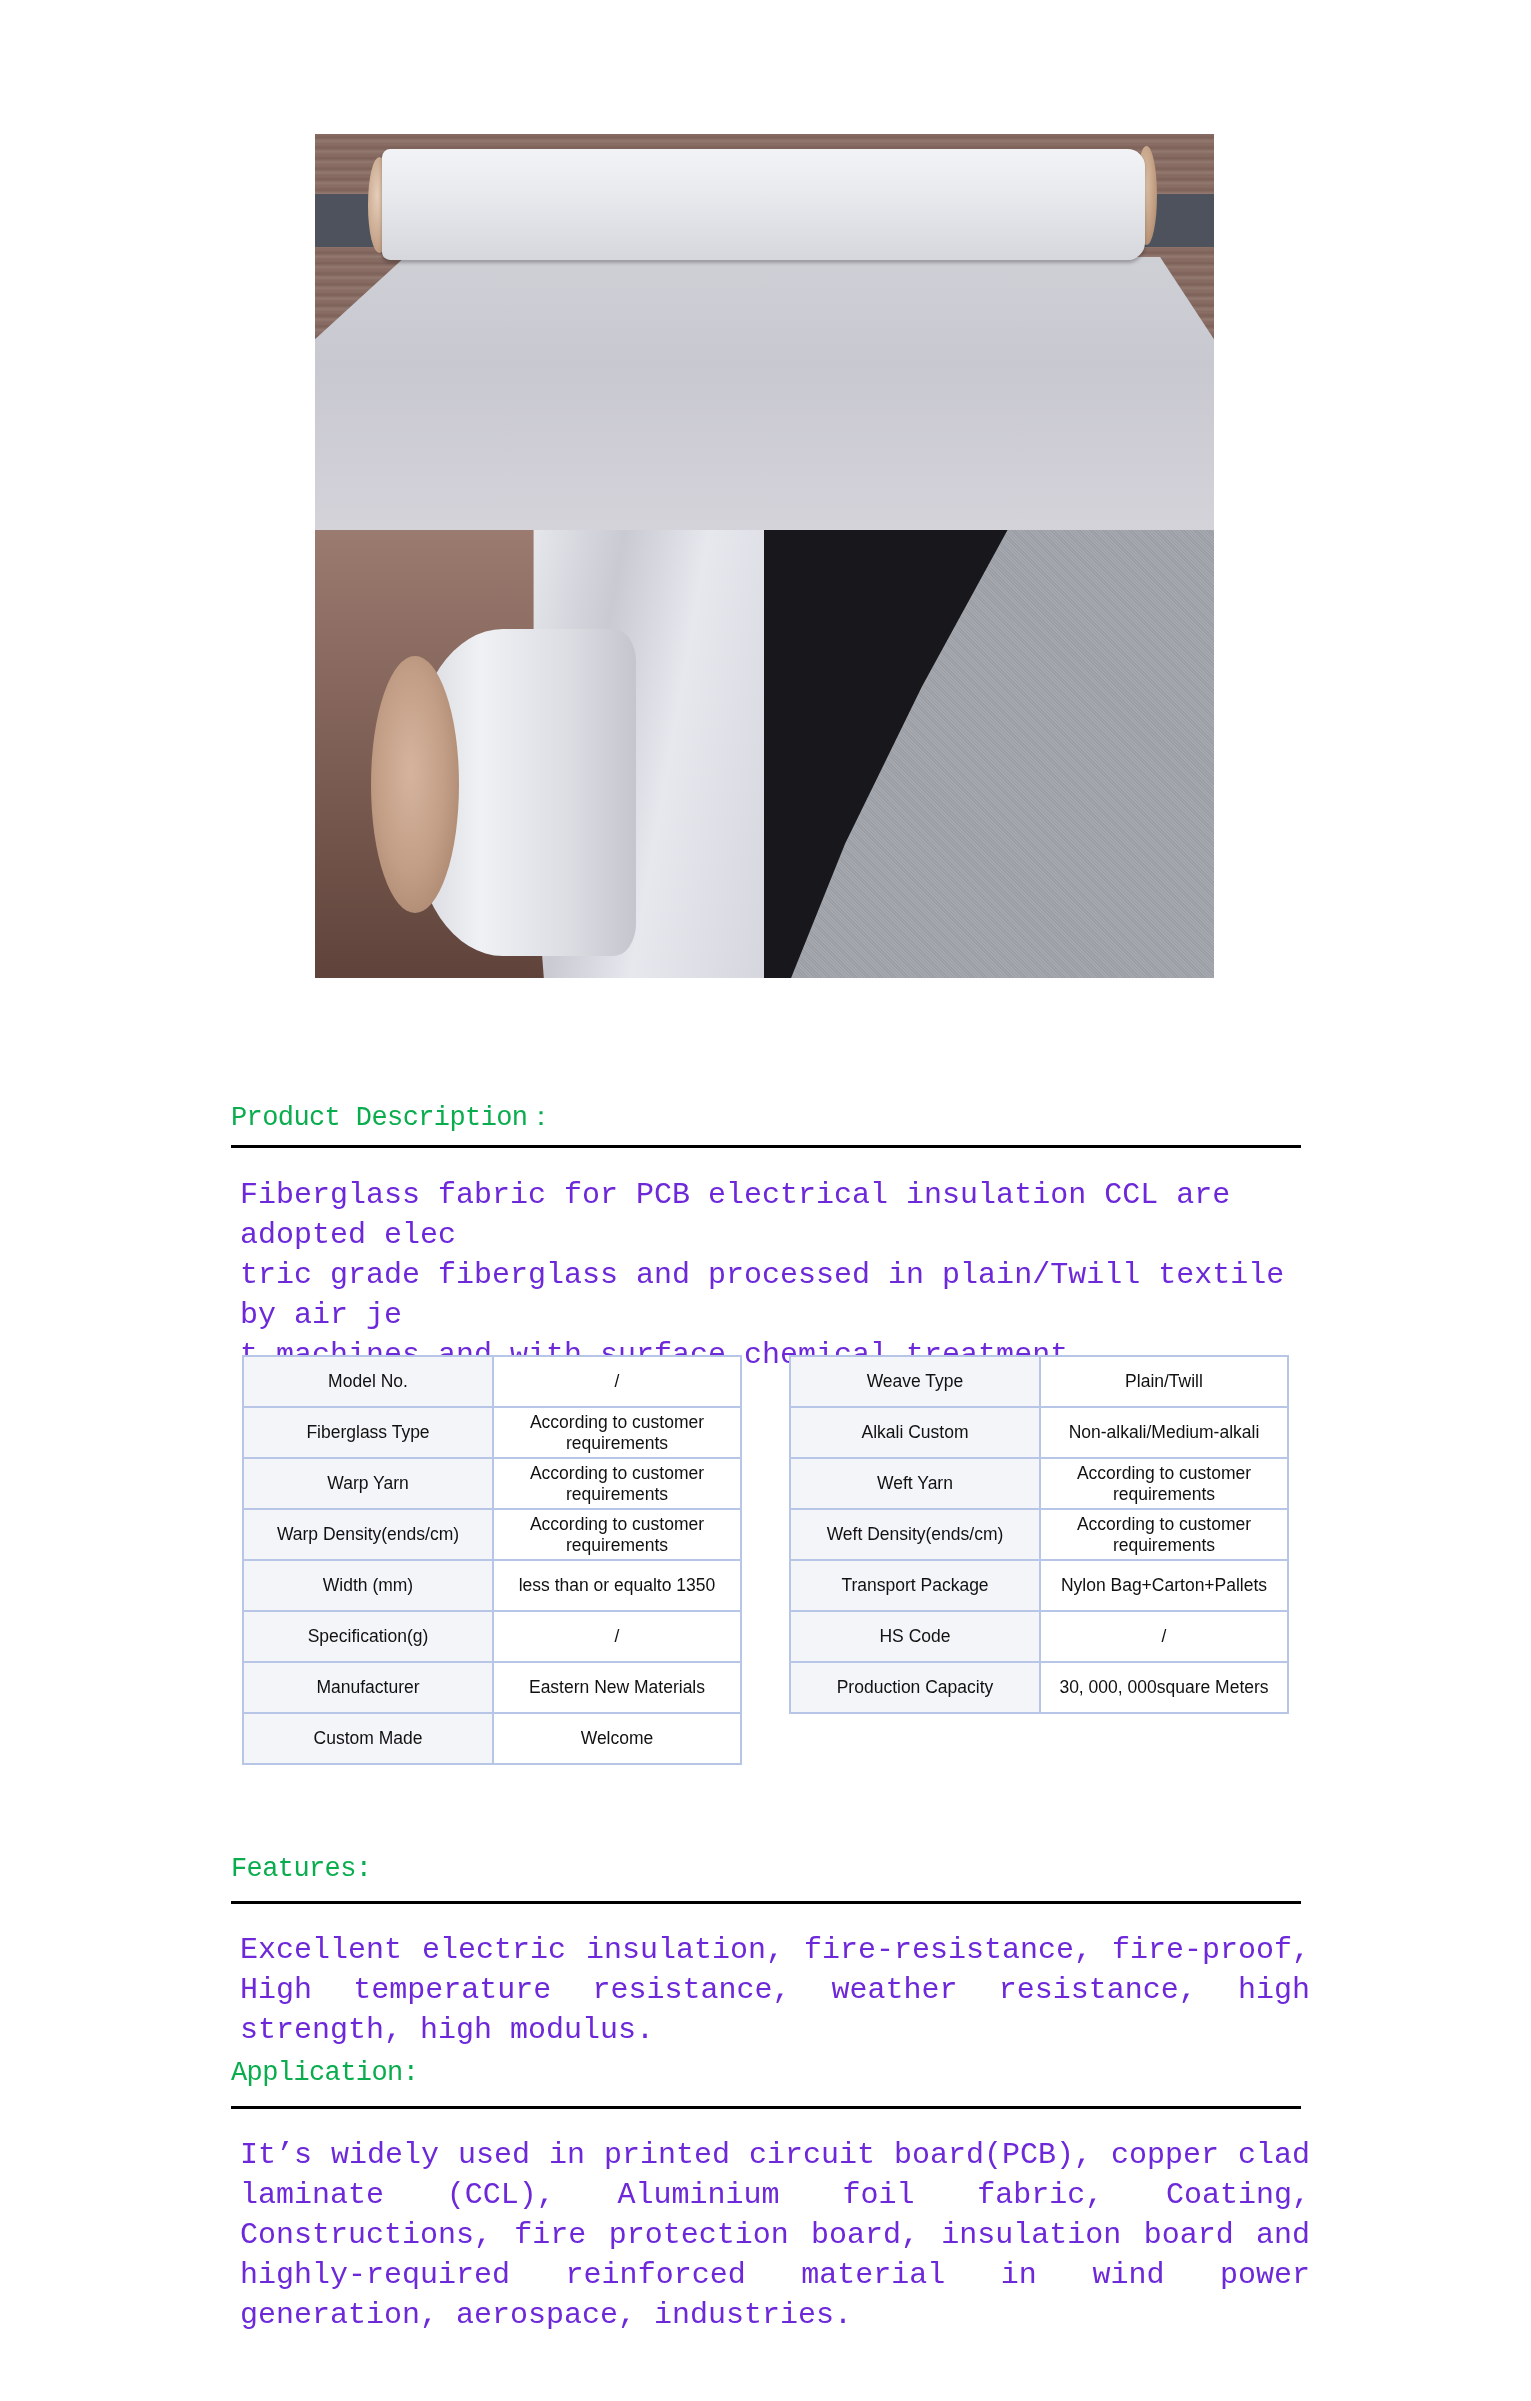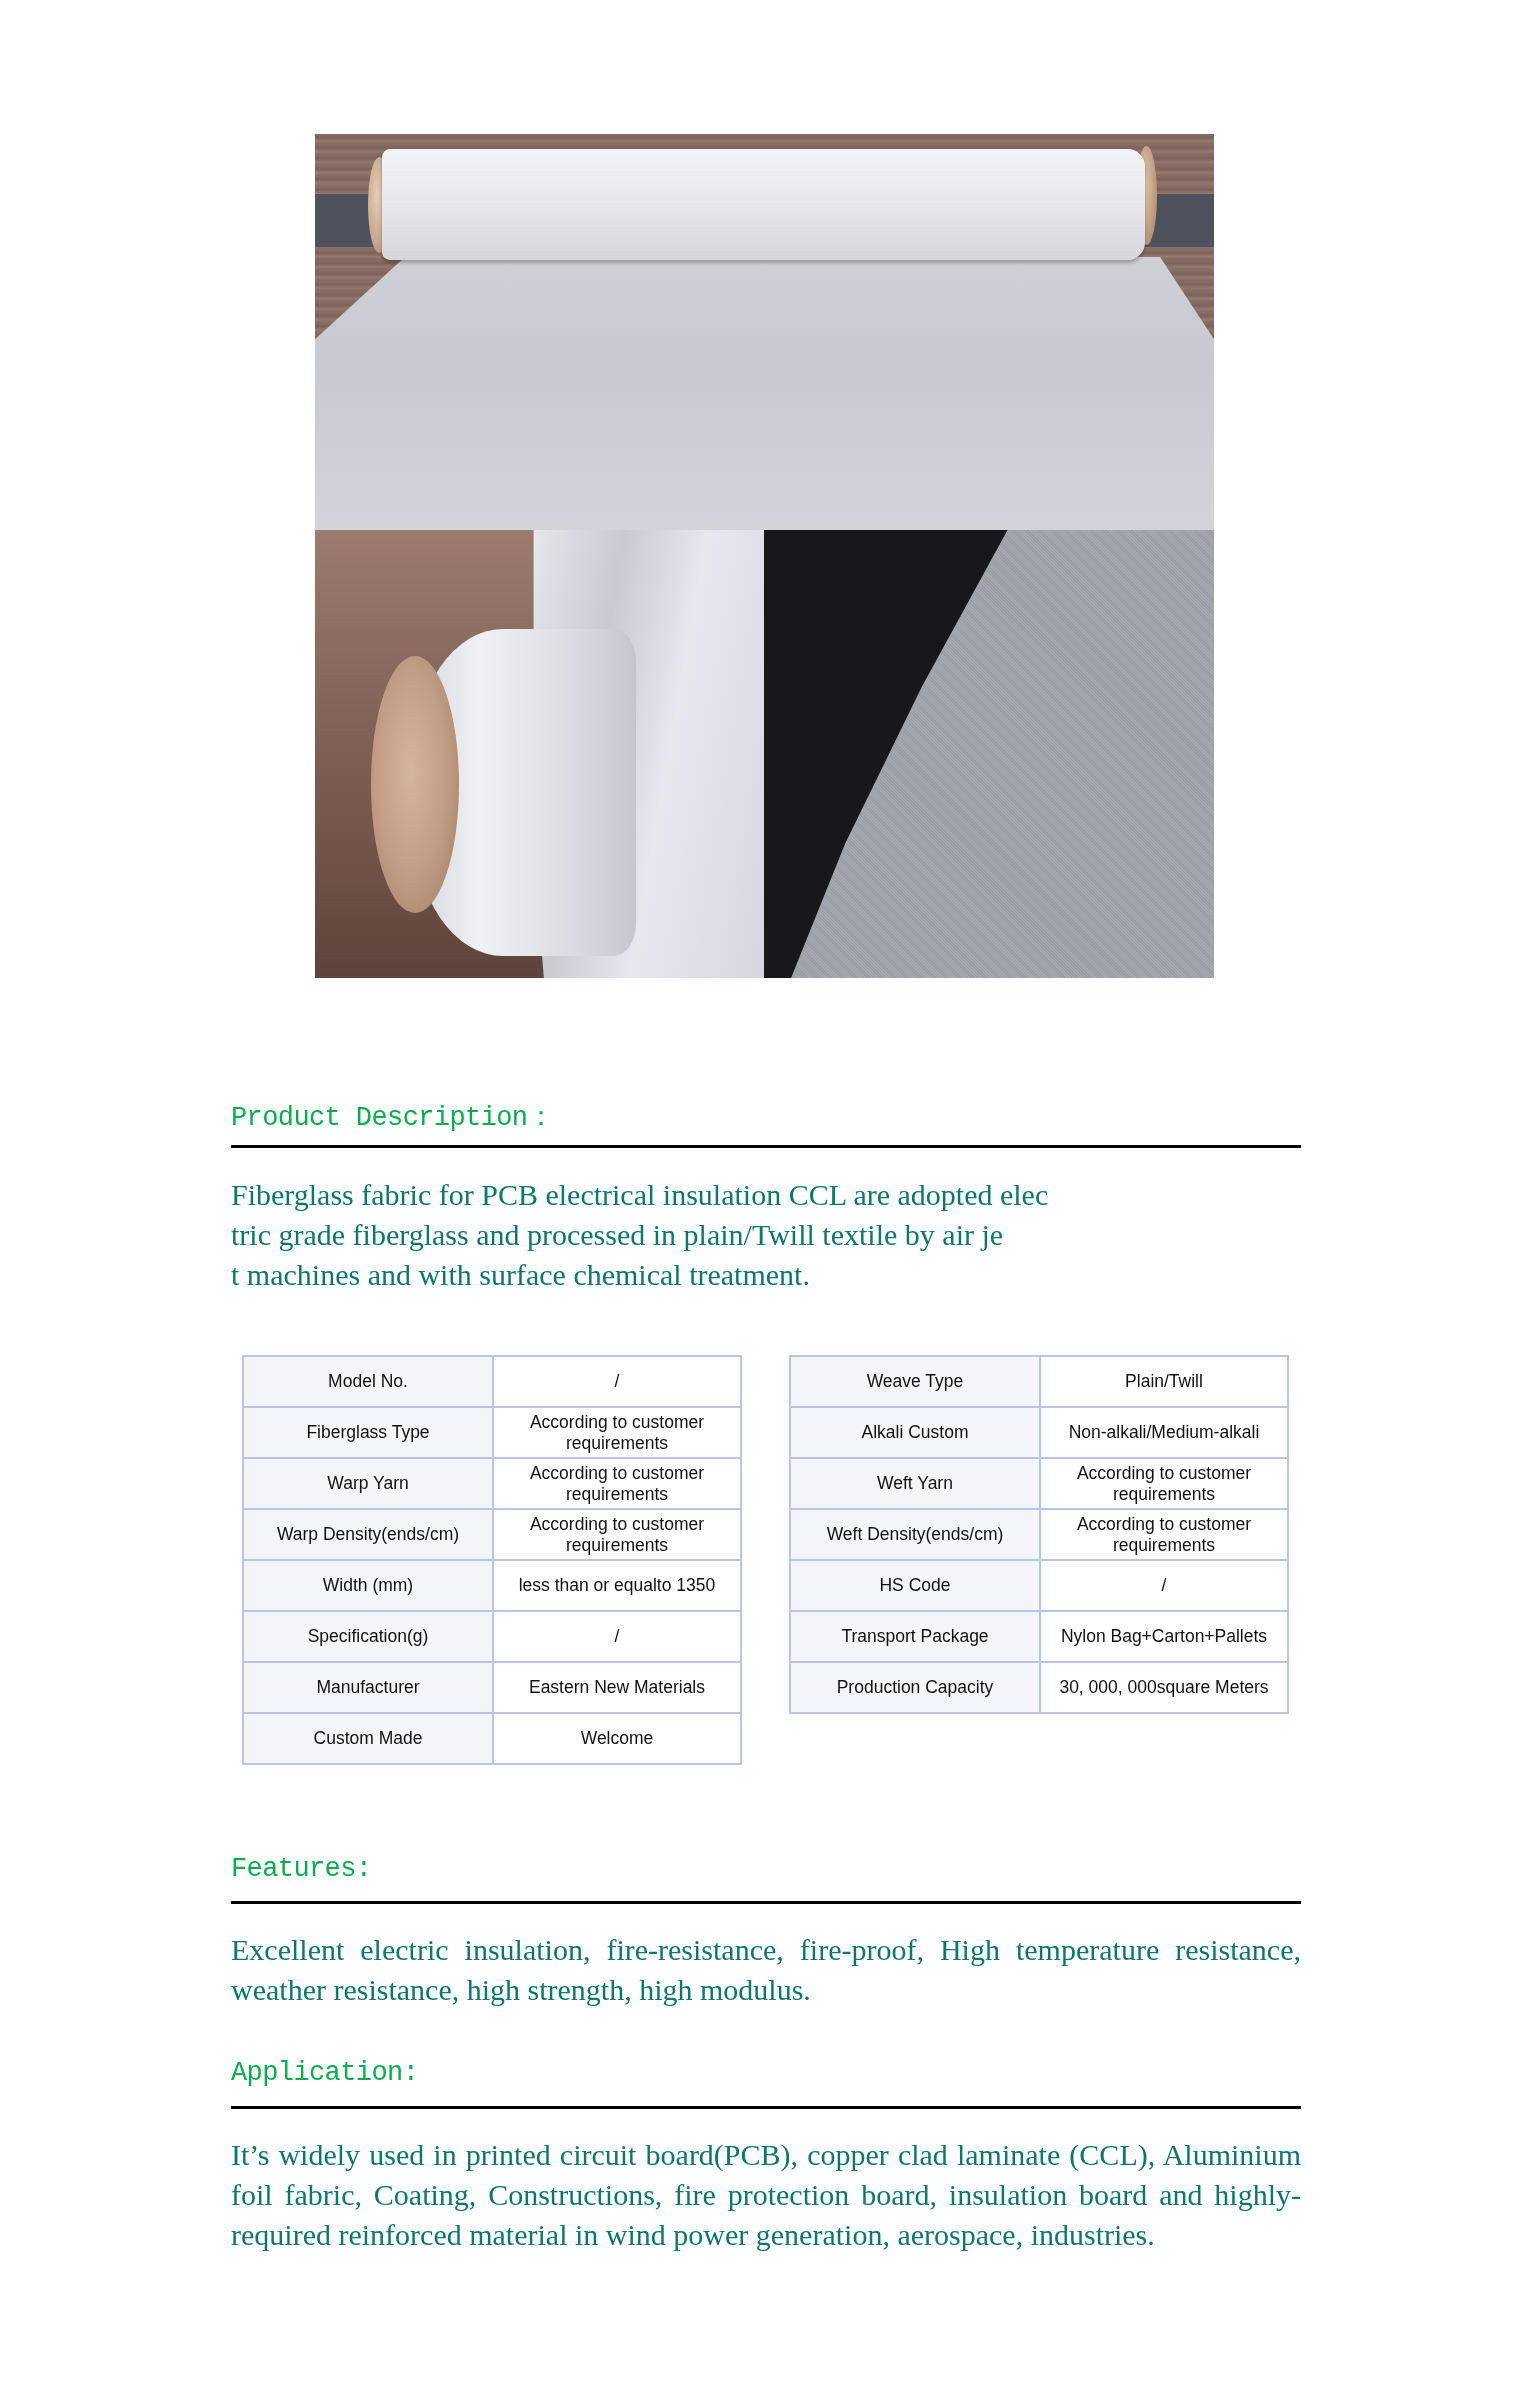--- a/index.html
+++ b/index.html
@@ -123,26 +123,26 @@
     }
     .divider {
       position: absolute;
       left: 231px;
       width: 1070px;
       height: 2.9px;
       background: #000000;
     }
     .body-text {
       position: absolute;
-      left: 231px;
+      left: 240px;
       width: 1070px;
-      font-family: Liberation Serif, serif;
+      font-family: Liberation Mono, monospace;
       font-size: 30px;
       line-height: 40px;
-      color: #0f766e;
+      color: #6d28d9;
     }
     .justify {
       text-align: justify;
       text-align-last: left;
     }
 
     
     .spec-table {
       position: absolute;
       top: 1355px;
@@ -258,26 +258,26 @@
     </tr>
     <tr>
       <td class="label">Weft Yarn</td>
       <td class="value">According to customer requirements</td>
     </tr>
     <tr>
       <td class="label">Weft Density(ends/cm)</td>
       <td class="value">According to customer requirements</td>
     </tr>
     <tr>
+      <td class="label">Transport Package</td>
+      <td class="value">Nylon Bag+Carton+Pallets</td>
+    </tr>
+    <tr>
       <td class="label">HS Code</td>
       <td class="value">/</td>
-    </tr>
-    <tr>
-      <td class="label">Transport Package</td>
-      <td class="value">Nylon Bag+Carton+Pallets</td>
     </tr>
     <tr>
       <td class="label">Production Capacity</td>
       <td class="value">30, 000, 000square Meters</td>
     </tr>
   </tbody>
 </table>
 
 <div class="section-heading" style="top:1854px;">Features:</div>
 <div class="divider" style="top:1901px;"></div>

